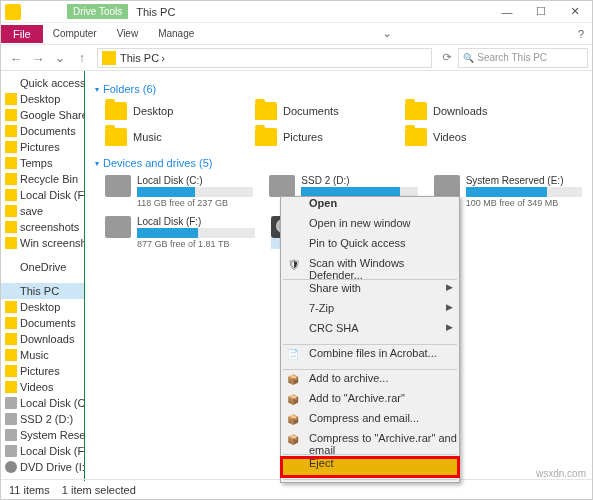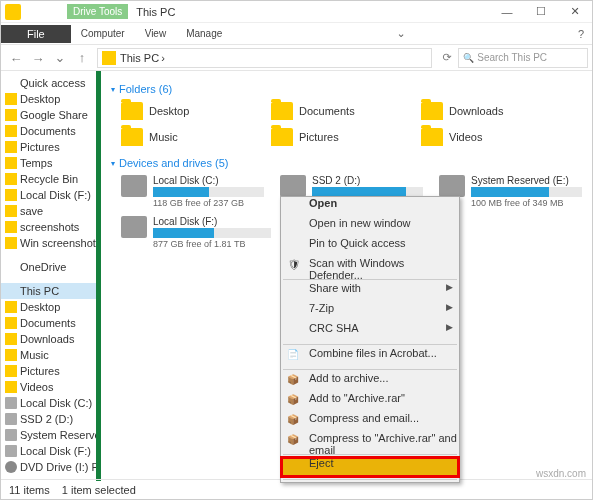--- a/index.html
+++ b/index.html
@@ -4,32 +4,32 @@
 <style>
 *{box-sizing:border-box;margin:0;padding:0;font-family:"Segoe UI",Tahoma,sans-serif;font-size:11px;color:#333}
 body{background:#fff;width:593px;height:500px;overflow:hidden;border:1px solid #ccc;position:relative}
 .titlebar{height:22px;display:flex;align-items:center;background:#fff;border-bottom:1px solid #eee}
 .titlebar .appicon{width:16px;height:16px;margin:0 4px;background:#fc0;border-radius:2px}
 .titlebar .drivetools{background:#8c8;color:#fff;font-size:10px;padding:2px 6px;margin-left:42px}
 .titlebar .wtitle{margin-left:8px;font-size:11px}
 .winbtns{margin-left:auto;display:flex}
 .winbtn{width:34px;height:22px;display:flex;align-items:center;justify-content:center;font-size:11px;color:#555}
 .menubar{height:22px;display:flex;align-items:center;border-bottom:1px solid #e5e5e5}
-.menubar .file{background:#404040;color:#fff;padding:3px 26px;font-size:11px}
+.menubar .file{background:#be185d;color:#fff;padding:3px 12px;font-size:11px}
 .menubar .mi{padding:19px 10px;font-size:10px;color:#444}
 .menubar .arrow{margin-left:auto;padding:0 8px;color:#666}
 .navbar{height:26px;display:flex;align-items:center;border-bottom:1px solid #e5e5e5;padding:0 4px}
 .navbtn{width:22px;height:22px;display:flex;align-items:center;justify-content:center;color:#777;font-size:13px}
 .crumb{flex:1;display:flex;align-items:center;margin:0 4px;border:1px solid #ddd;height:20px;padding:0 4px}
 .crumb .cicon{width:14px;height:14px;background:#fc0;margin-right:4px}
 .crumb span{font-size:11px}
 .search{width:130px;height:20px;border:1px solid #ddd;display:flex;align-items:center;padding:0 4px;color:#999;font-size:10px}
 .search::before{content:"🔍";margin-right:3px;font-size:9px}
 .body{display:flex;height:410px}
-.tree{width:100px;border-right:5px solid #15803d;overflow:hidden;padding-top:4px}
+.tree{width:84px;border-right:1px solid #15803d;overflow:hidden;padding-top:4px}
 .ti{display:flex;align-items:center;height:16px;padding-left:4px;font-size:9px;white-space:nowrap;overflow:hidden}
 .ti .ico{width:12px;height:12px;margin-right:3px;flex-shrink:0;display:flex;align-items:center;justify-content:center;font-size:9px}
 .ti.sel{background:#cde6f7}
 .ti.sp{height:8px}
 .f-star{color:#1e90ff}.f-fold{background:#fc0}.f-disk{background:#aaa;border-radius:1px}.f-dvd{background:#888;border-radius:50%}.f-cloud{color:#0078d7}.f-pc{color:#0078d7}
 .content{flex:1;padding:8px 10px;overflow:hidden}
 .grp{color:#1e88e5;font-size:11px;margin:4px 0 6px 0;display:flex;align-items:center}
 .grp::before{content:"▾";margin-right:4px;font-size:8px}
 .folders{display:flex;flex-wrap:wrap;gap:6px 20px;margin-left:10px;margin-bottom:10px}
 .fitem{display:flex;align-items:center;width:130px;height:20px}

